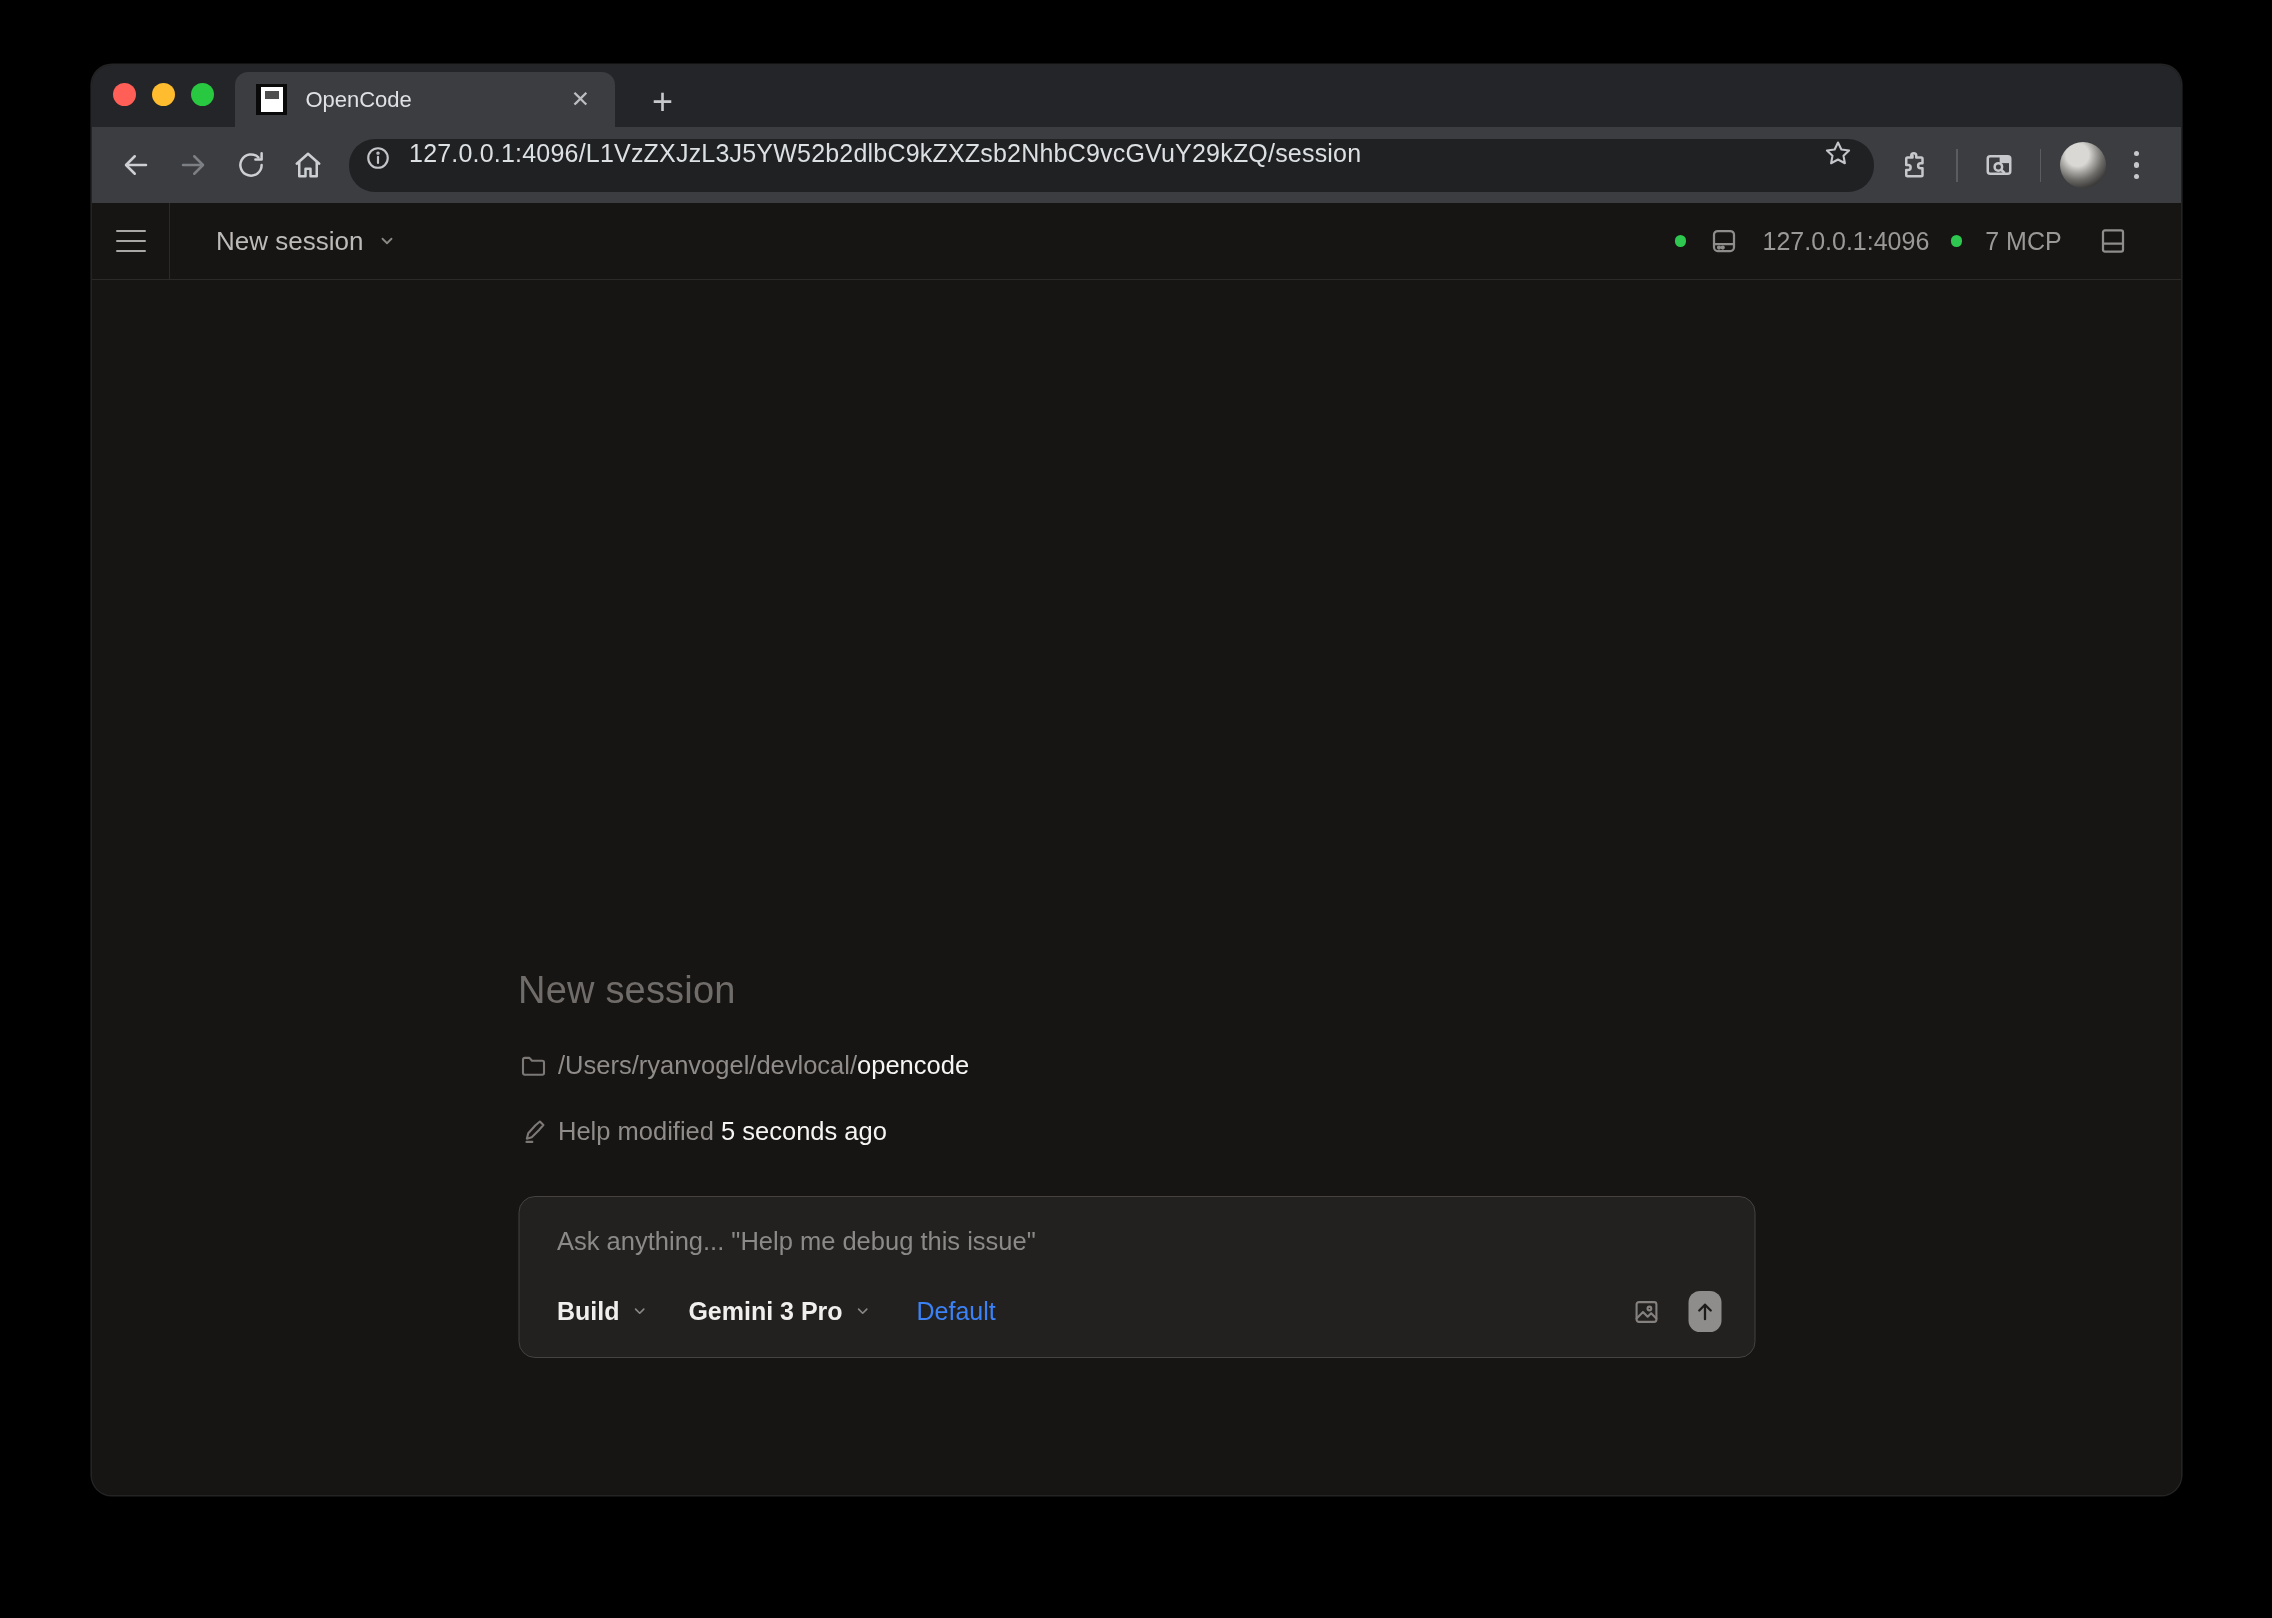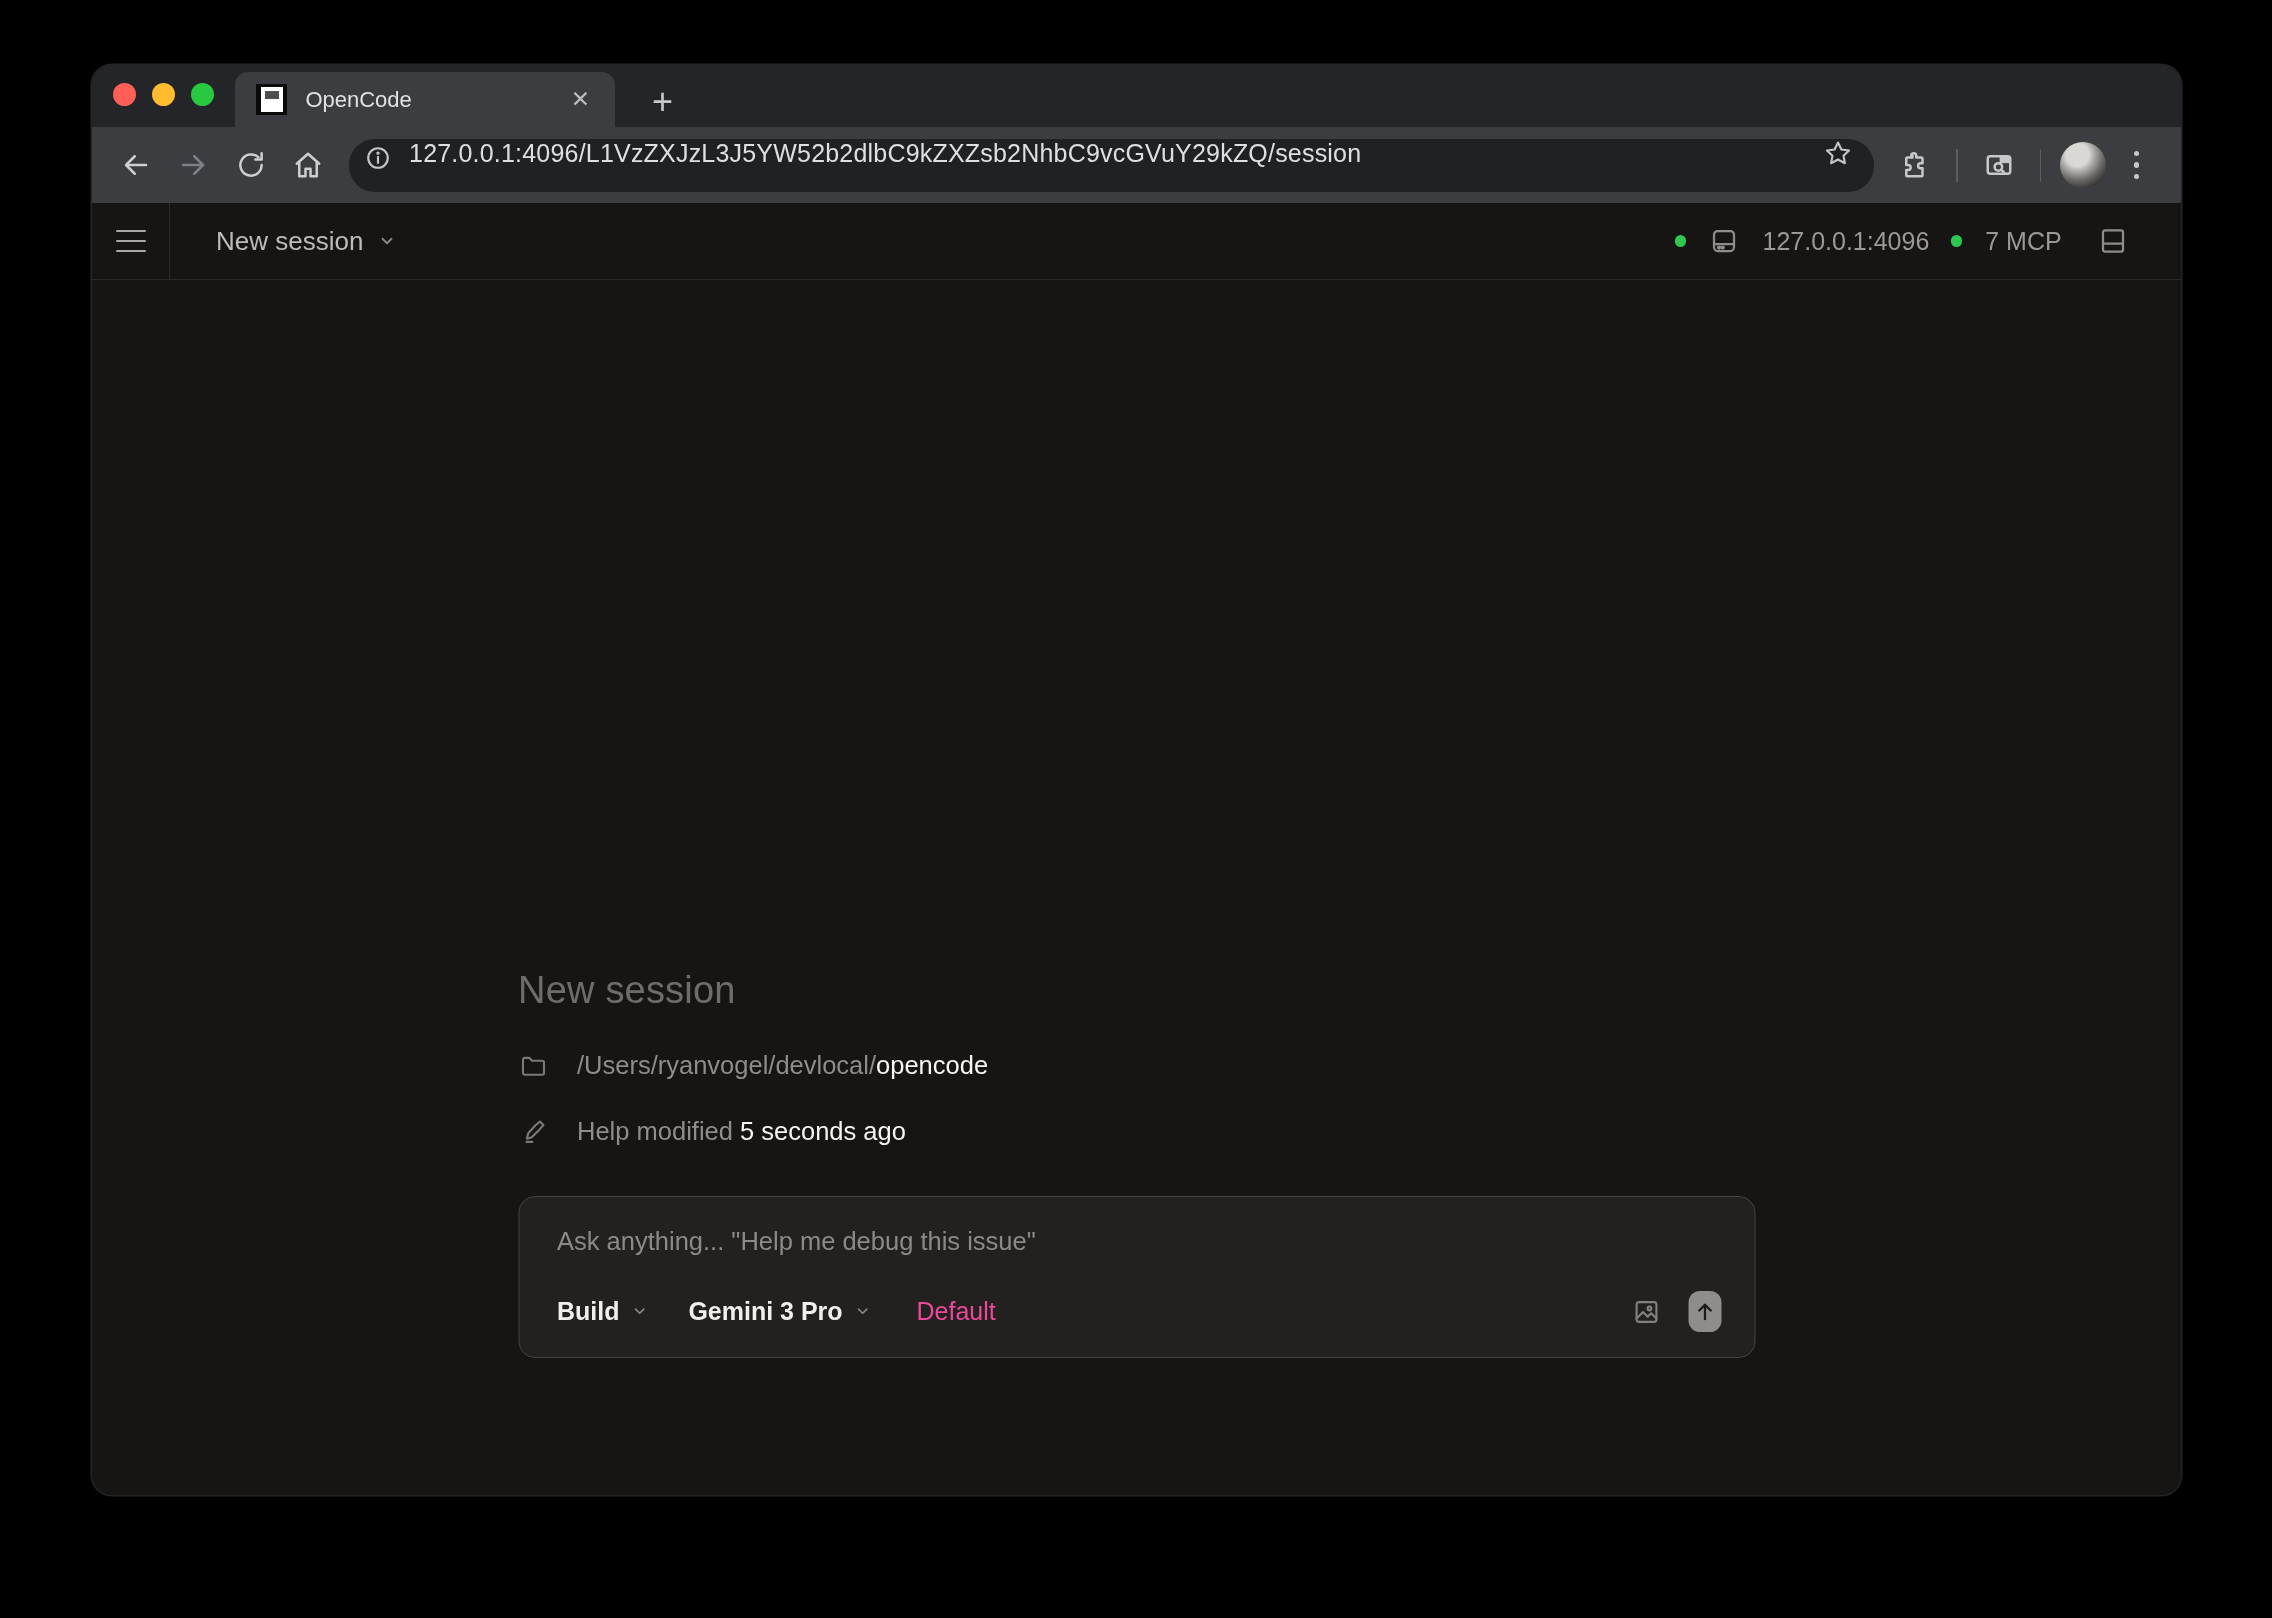--- a/index.html
+++ b/index.html
@@ -70,37 +70,37 @@
   .hdricon { color: #8f8d8b; display: flex; align-items: center; }
   .hdricon svg { width: 30px; height: 30px; }
   .hdr-group { display: flex; align-items: center; gap: 23px; }
   .panel-toggle { margin-left: 15px; }
 
   
   .content { flex: 1; position: relative; }
   .block { position: absolute; left: 50%; transform: translateX(-50%); width: 1237px; top: 689px; }
   .page-title { color: #6f6c69; font-size: 38px; font-weight: 400; letter-spacing: 0.2px; }
   .meta { margin-top: 38px; display: flex; flex-direction: column; gap: 35px; }
-  .meta-row { display: flex; align-items: center; gap: 28px; font-size: 25.5px; }
+  .meta-row { display: flex; align-items: center; gap: 9px; font-size: 25.5px; }
   .meta-icon { width: 31px; height: 31px; color: #7b7875; flex-shrink: 0; display: flex; align-items: center; justify-content: center; }
   .meta-icon svg { width: 28px; height: 28px; }
   .dim-text { color: #8f8c89; }
   .lit-text { color: #f6f5f3; font-weight: 500; }
   .meta-chevron { color: #8a8885; margin-left: 5px; display: flex; }
   .meta-chevron svg { width: 18px; height: 18px; }
 
   .composer { margin-top: 49px; width: 1237px; height: 162px; background: #232120;
     border: 1.6px solid #454240; border-radius: 16.4px;
     display: flex; flex-direction: column; justify-content: space-between; padding: 30px 33px 25px 38px; }
   .placeholder { color: #8c8a88; font-size: 25.5px; }
   .composer-bar { display: flex; align-items: center; }
   .dd { display: flex; align-items: center; gap: 11.5px; color: #f0efed; font-size: 25px; font-weight: 600; }
   .dd svg { width: 16.4px; height: 16.4px; color: #8a8885; }
   .dd + .dd { margin-left: 41px; }
-  .agent-label { margin-left: 46px; color: #ec4899; font-size: 25px; text-align: right; }
+  .agent-label { margin-left: 46px; color: #3b82f6; font-size: 25px; text-align: right; }
   .bar-right { margin-left: auto; display: flex; align-items: center; gap: 28px; }
   .img-btn { color: #84817f; display: flex; }
   .img-btn svg { width: 28px; height: 28px; }
   .send-btn { width: 33px; height: 41px; border-radius: 11.5px; background: #8f8d8b;
     display: flex; align-items: center; justify-content: center; color: #1d1c1b; }
   .send-btn svg { width: 23px; height: 23px; }
 </style>
 </head>
 <body>
 

